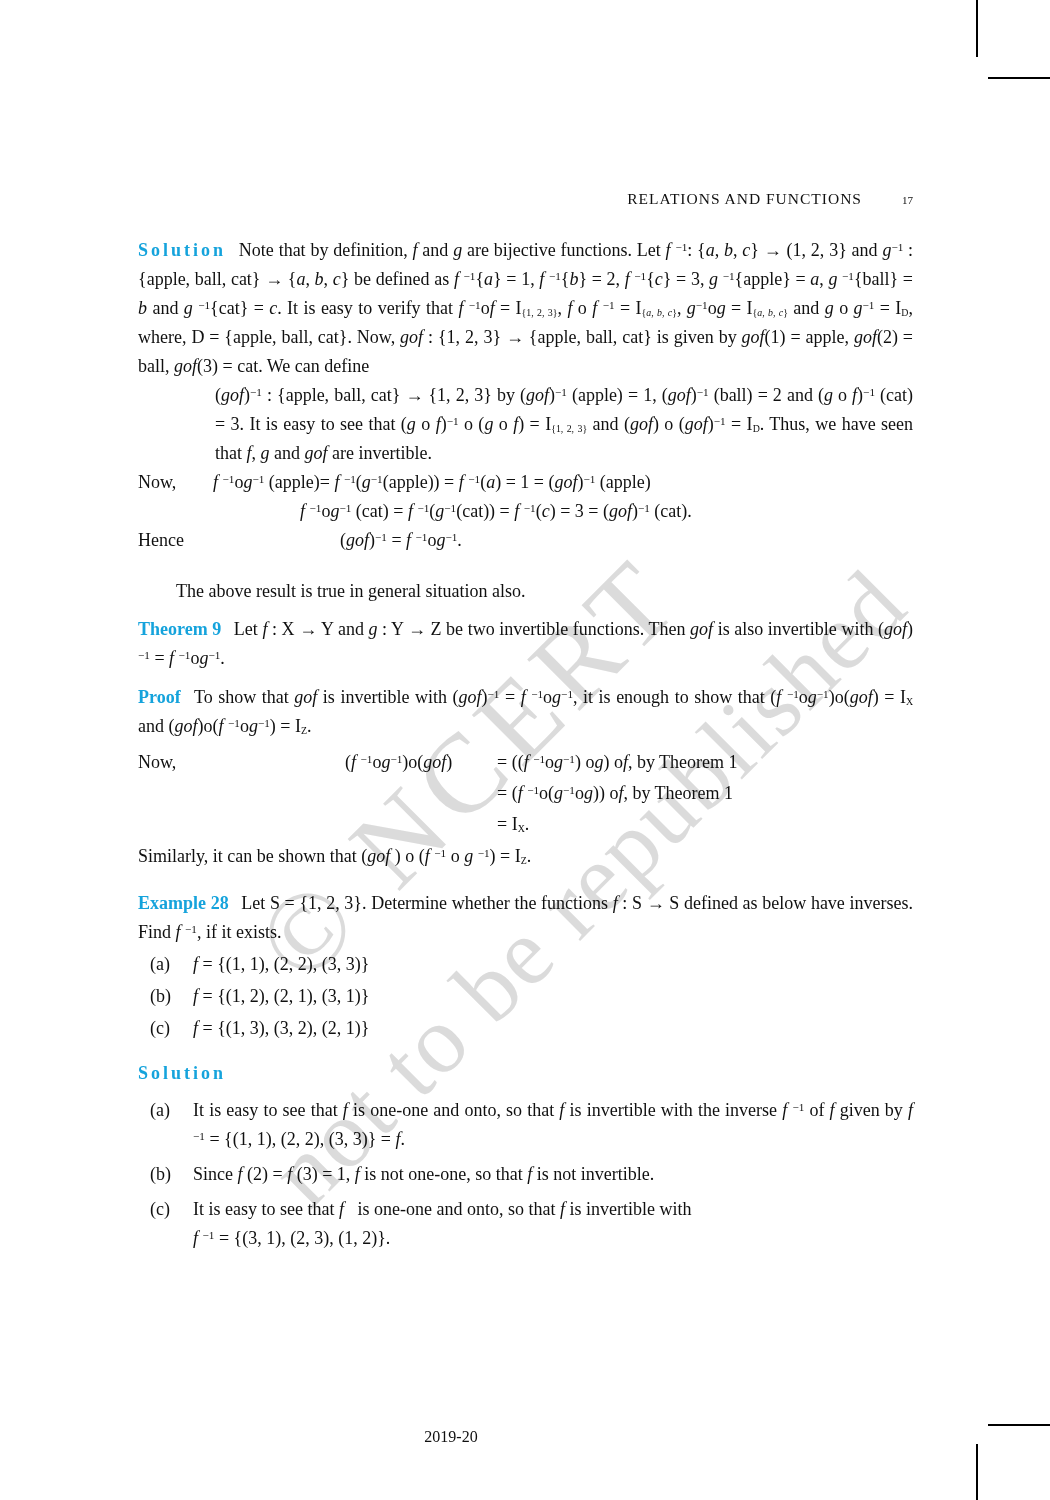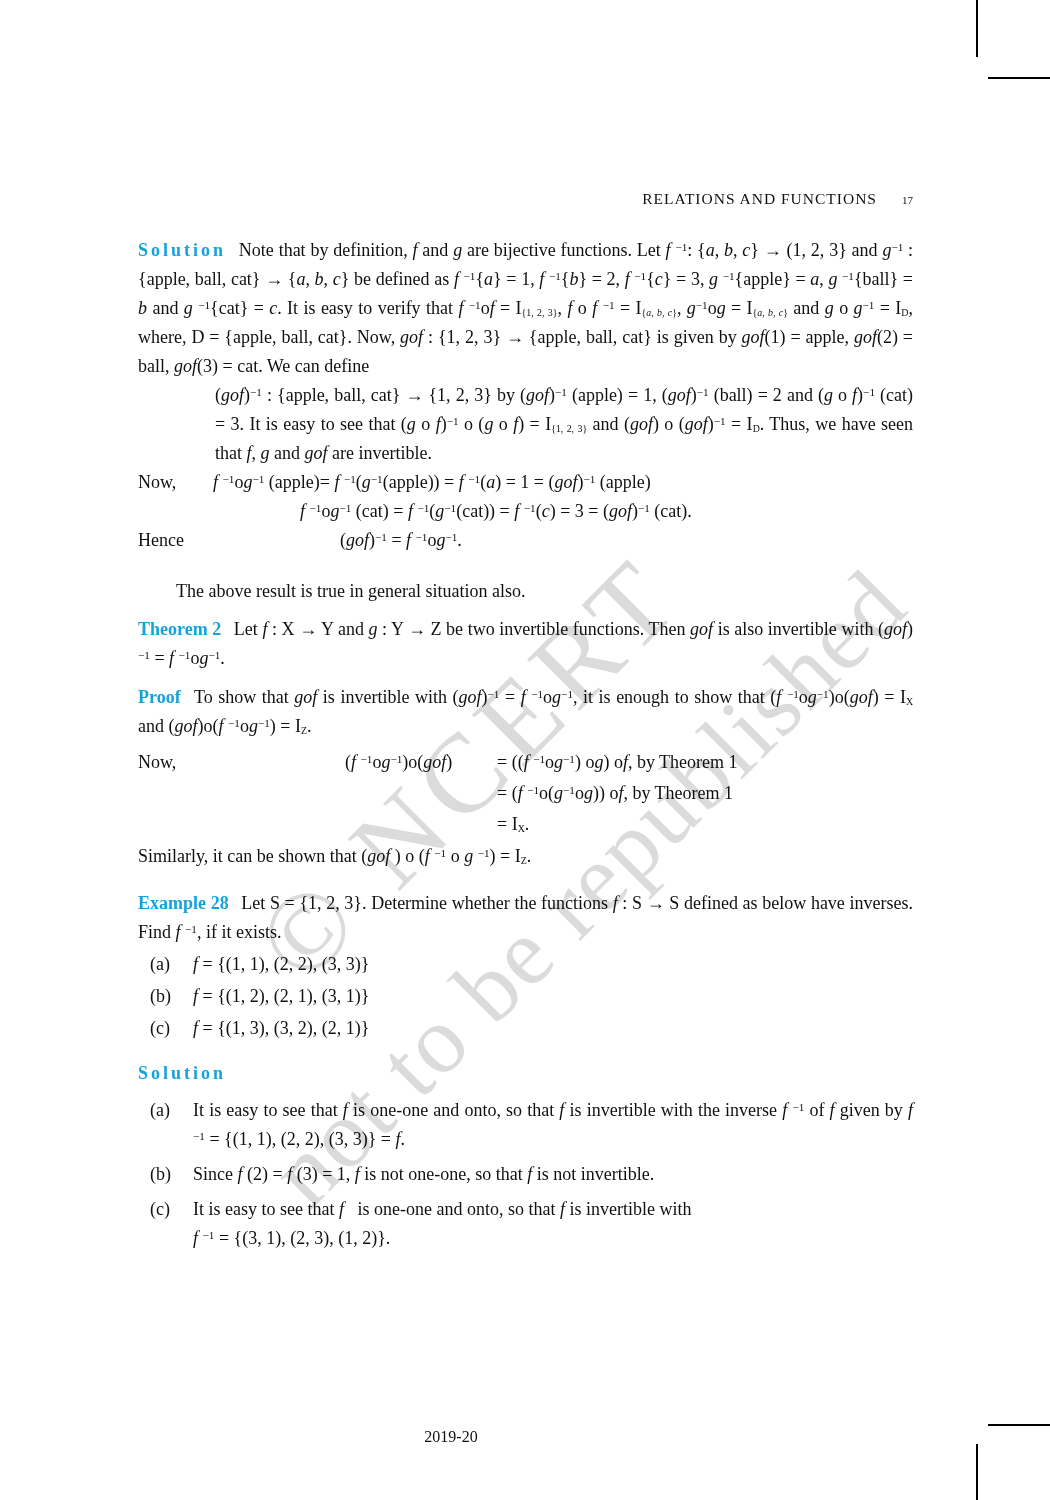--- a/index.html
+++ b/index.html
@@ -24,21 +24,21 @@
   
   .crop { position: absolute; background: #000; z-index: 3; }
   .crop-tr-v { left: 976px; top: 0;       width: 2px;  height: 57px; }
   .crop-tr-h { left: 988px; top: 77px;    width: 62px; height: 2px; }
   .crop-br-h { left: 988px; top: 1424px;  width: 62px; height: 2px; }
   .crop-br-v { left: 976px; top: 1444px;  width: 2px;  height: 56px; }
 
   
   .running-header {
     position: absolute; top: 190px; left: 138px; width: 775px; z-index: 2;
-    display: flex; justify-content: flex-end; align-items: baseline; gap: 25px;
+    display: flex; justify-content: flex-end; align-items: baseline; gap: 40px;
   }
   .running-title { font-size: 15.5px; letter-spacing: 1px; }
   .page-number { font-size: 11px; }
 
   
   .content {
     position: absolute; top: 236px; left: 138px; width: 775px; z-index: 1;
     font-size: 18px; line-height: 29px;
   }
   sup { font-size: 0.62em; line-height: 0; vertical-align: 0.45em; }
@@ -123,21 +123,21 @@
     <div class="eq-cat"><i>f</i> <sup>−1</sup>o<i>g</i><sup>−1</sup> (cat) = <i>f</i> <sup>−1</sup>(<i>g</i><sup>−1</sup>(cat)) = <i>f</i> <sup>−1</sup>(<i>c</i>) = 3 = (<i>gof</i>)<sup>−1</sup> (cat).</div>
 
     <div class="hence-row">
       <span class="hence-word">Hence</span>
       <span>(<i>gof</i>)<sup>−1</sup> = <i>f</i> <sup>−1</sup>o<i>g</i><sup>−1</sup>.</span>
     </div>
 
     <p class="general-note">The above result is true in general situation also.</p>
 
     <p class="para theorem-para">
-      <span class="accent inline-label">Theorem 2</span>
+      <span class="accent inline-label">Theorem 9</span>
       <span>Let <i>f</i> : X → Y and <i>g</i> : Y → Z be two invertible functions. Then <i>gof</i>  is also invertible with (<i>gof</i>)<sup>−1</sup> = <i>f</i> <sup>−1</sup>o<i>g</i><sup>−1</sup>.</span>
     </p>
 
     <p class="para proof-para">
       <span class="accent inline-label">Proof</span>
       <span>To show that <i>gof</i> is invertible with (<i>gof</i>)<sup>−1</sup> = <i>f</i> <sup>−1</sup>o<i>g</i><sup>−1</sup>, it is enough to show that (<i>f</i> <sup>−1</sup>o<i>g</i><sup>−1</sup>)o(<i>gof</i>) = I<sub>X</sub> and (<i>gof</i>)o(<i>f</i> <sup>−1</sup>o<i>g</i><sup>−1</sup>) = I<sub>Z</sub>.</span>
     </p>
 
     <div class="derivation">
       <div class="deriv-first">

